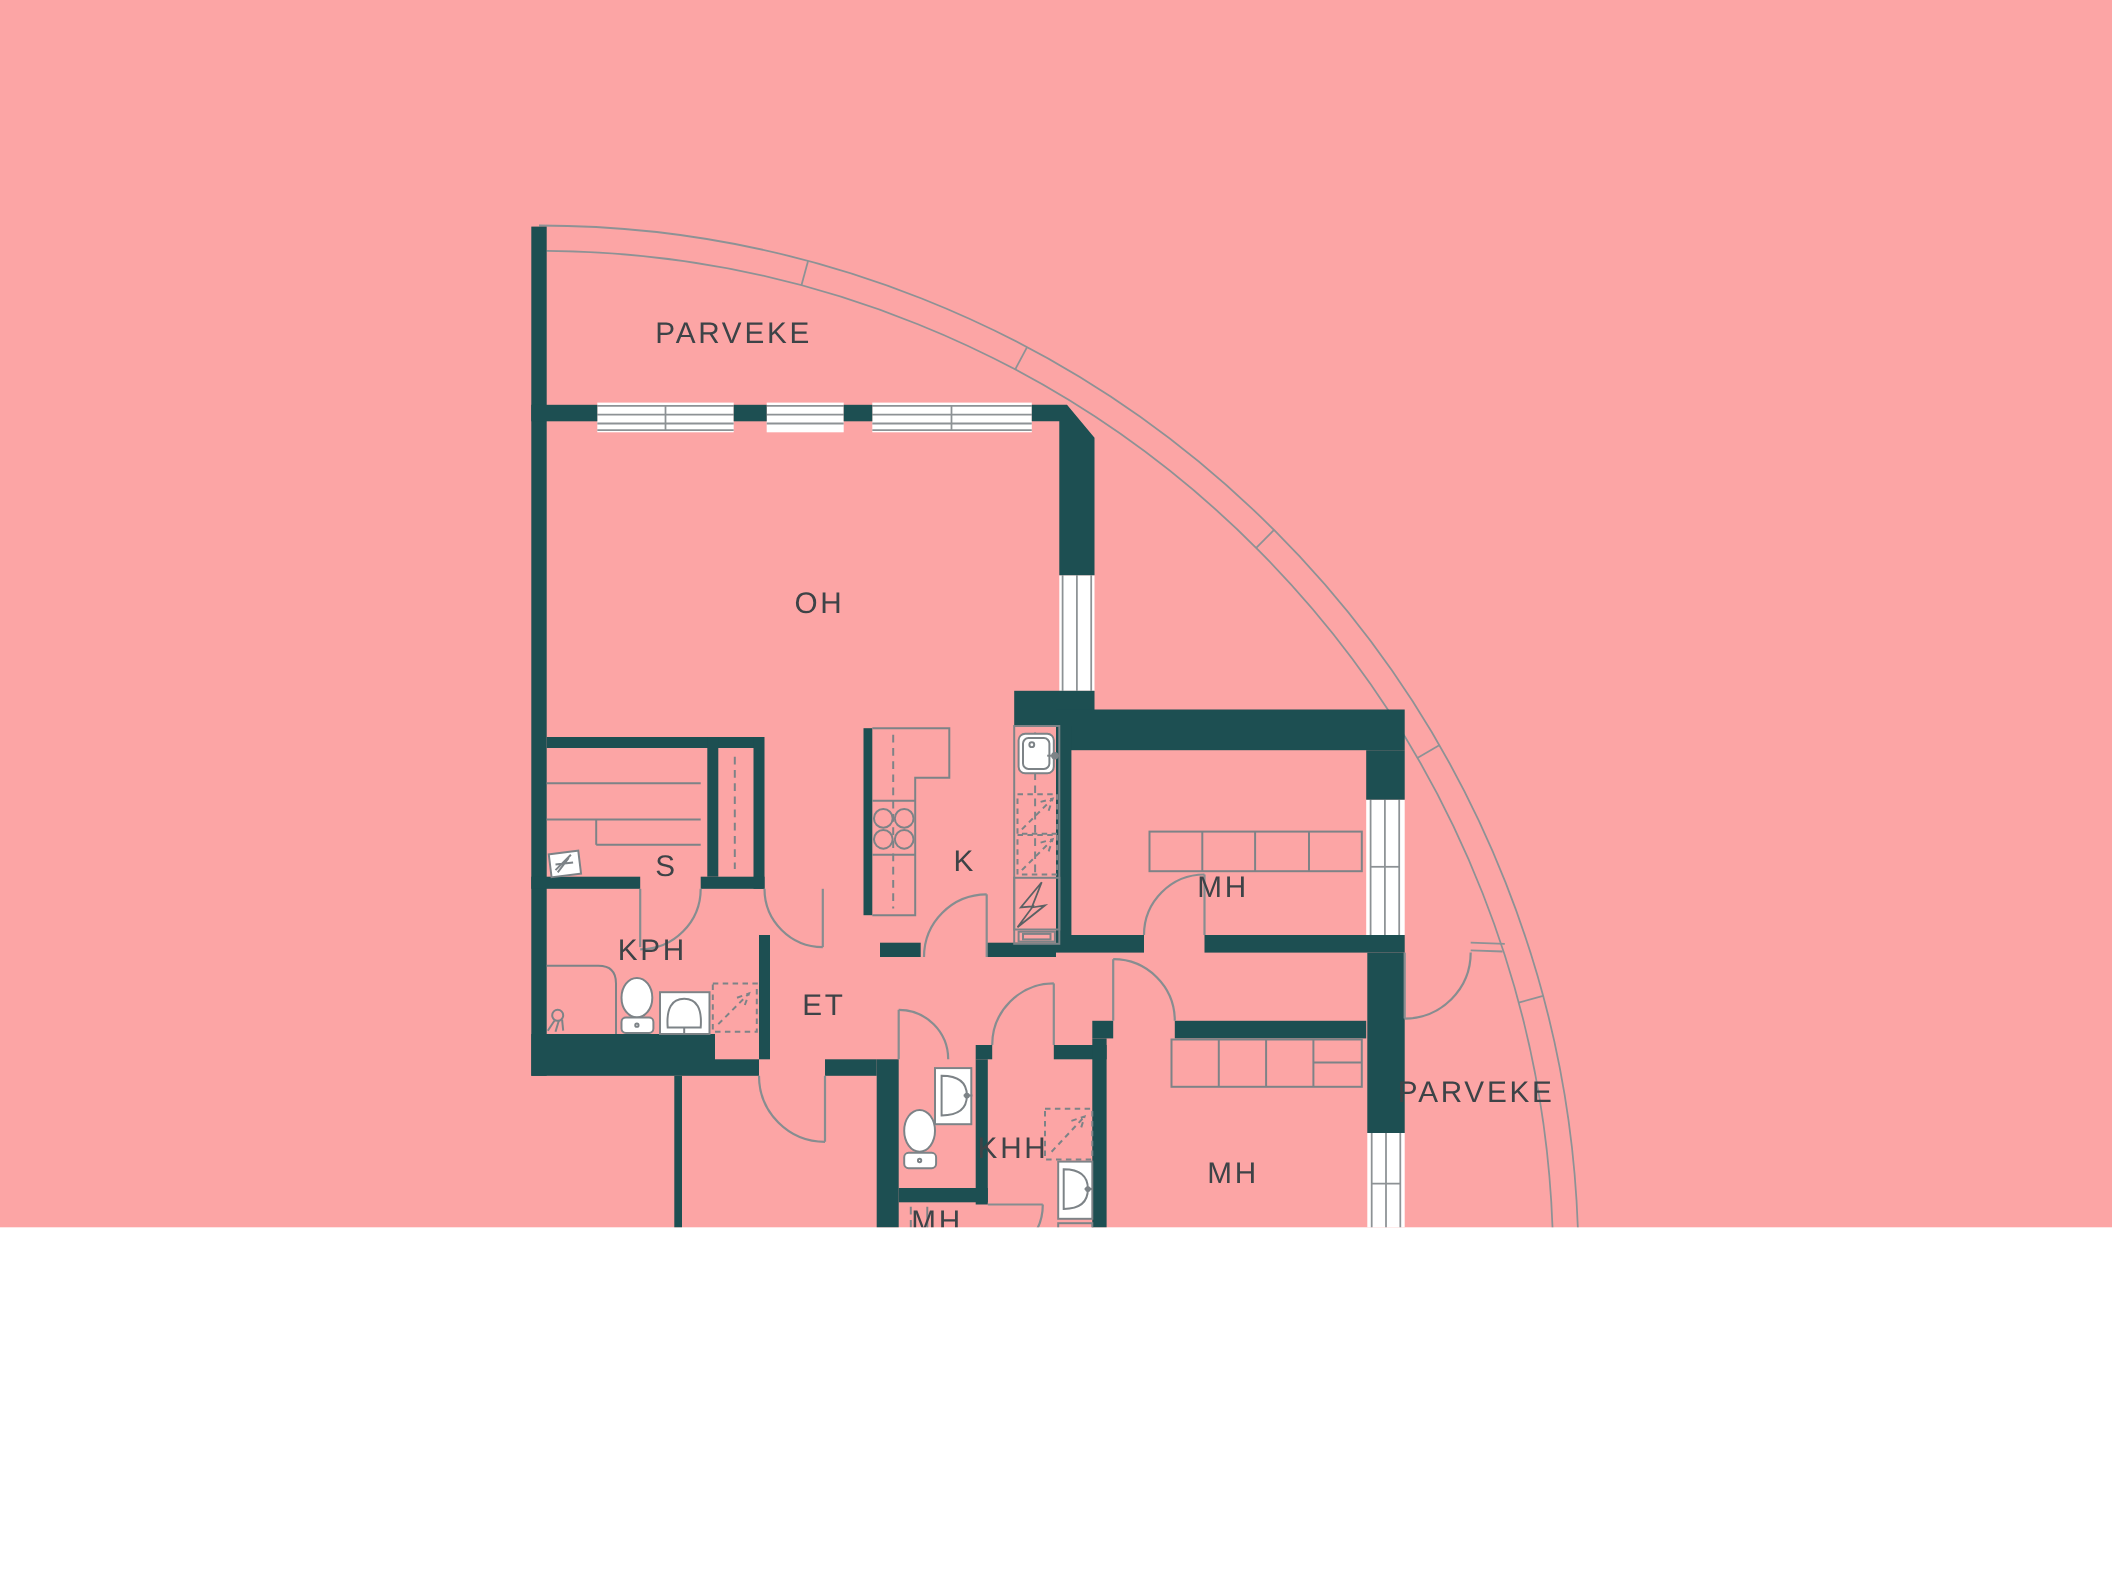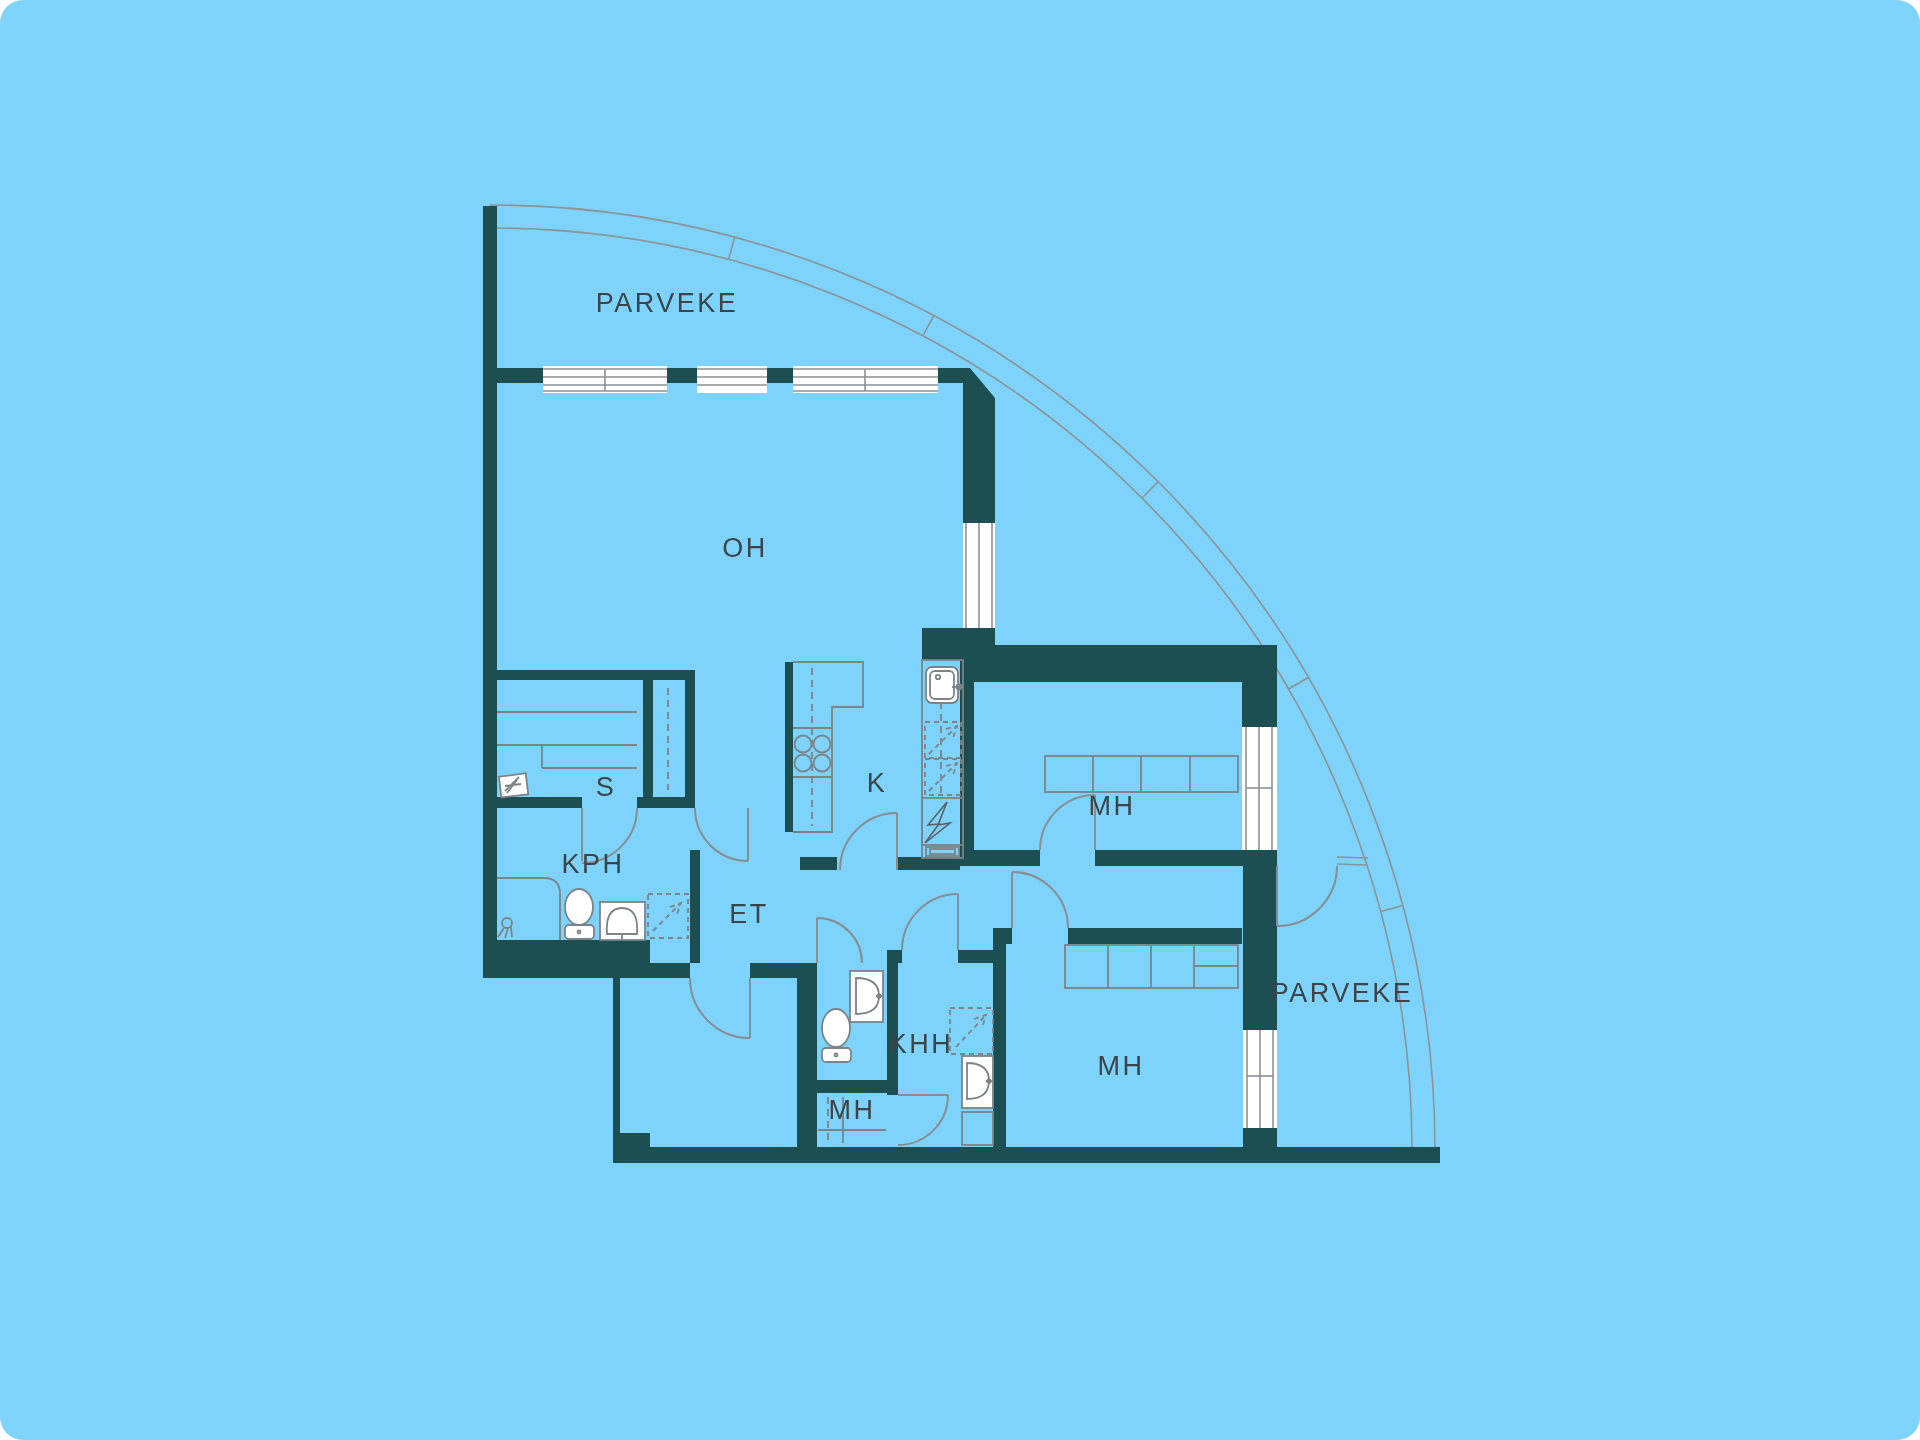--- a/index.html
+++ b/index.html
@@ -1,17 +1,17 @@
 <!DOCTYPE html>
 <html><head>
 <meta charset="utf-8">
 <style>
   html,body{margin:0;padding:0;background:#ffffff;}
-  .canvas{position:relative;width:1920px;height:1440px;background:#7dd3fc;overflow:hidden;
-          font-family:"Liberation Sans",sans-serif;border-radius:23px;}
+  .canvas{position:relative;width:1920px;height:1116px;background:#fca5a5;overflow:hidden;
+          font-family:"Liberation Sans",sans-serif;}
   .plan-svg{position:absolute;left:0;top:0;}
   .wall{fill:#1d4f52;stroke:none;}
   .ln{stroke:#878d90;stroke-width:2;fill:none;}
   .thin{stroke:#8d9295;stroke-width:1.6;fill:none;}
   .fx{stroke:#7d8387;stroke-width:1.8;fill:#ffffff;}
   .fxo{stroke:#7d8387;stroke-width:1.8;fill:none;}
   .dash{stroke-dasharray:7 5;}
   .dash2{stroke-dasharray:5 4;}
   .winbg{fill:#ffffff;stroke:none;}
   .room-label{font-family:"Liberation Sans",sans-serif;font-size:27px;fill:#3d4347;

